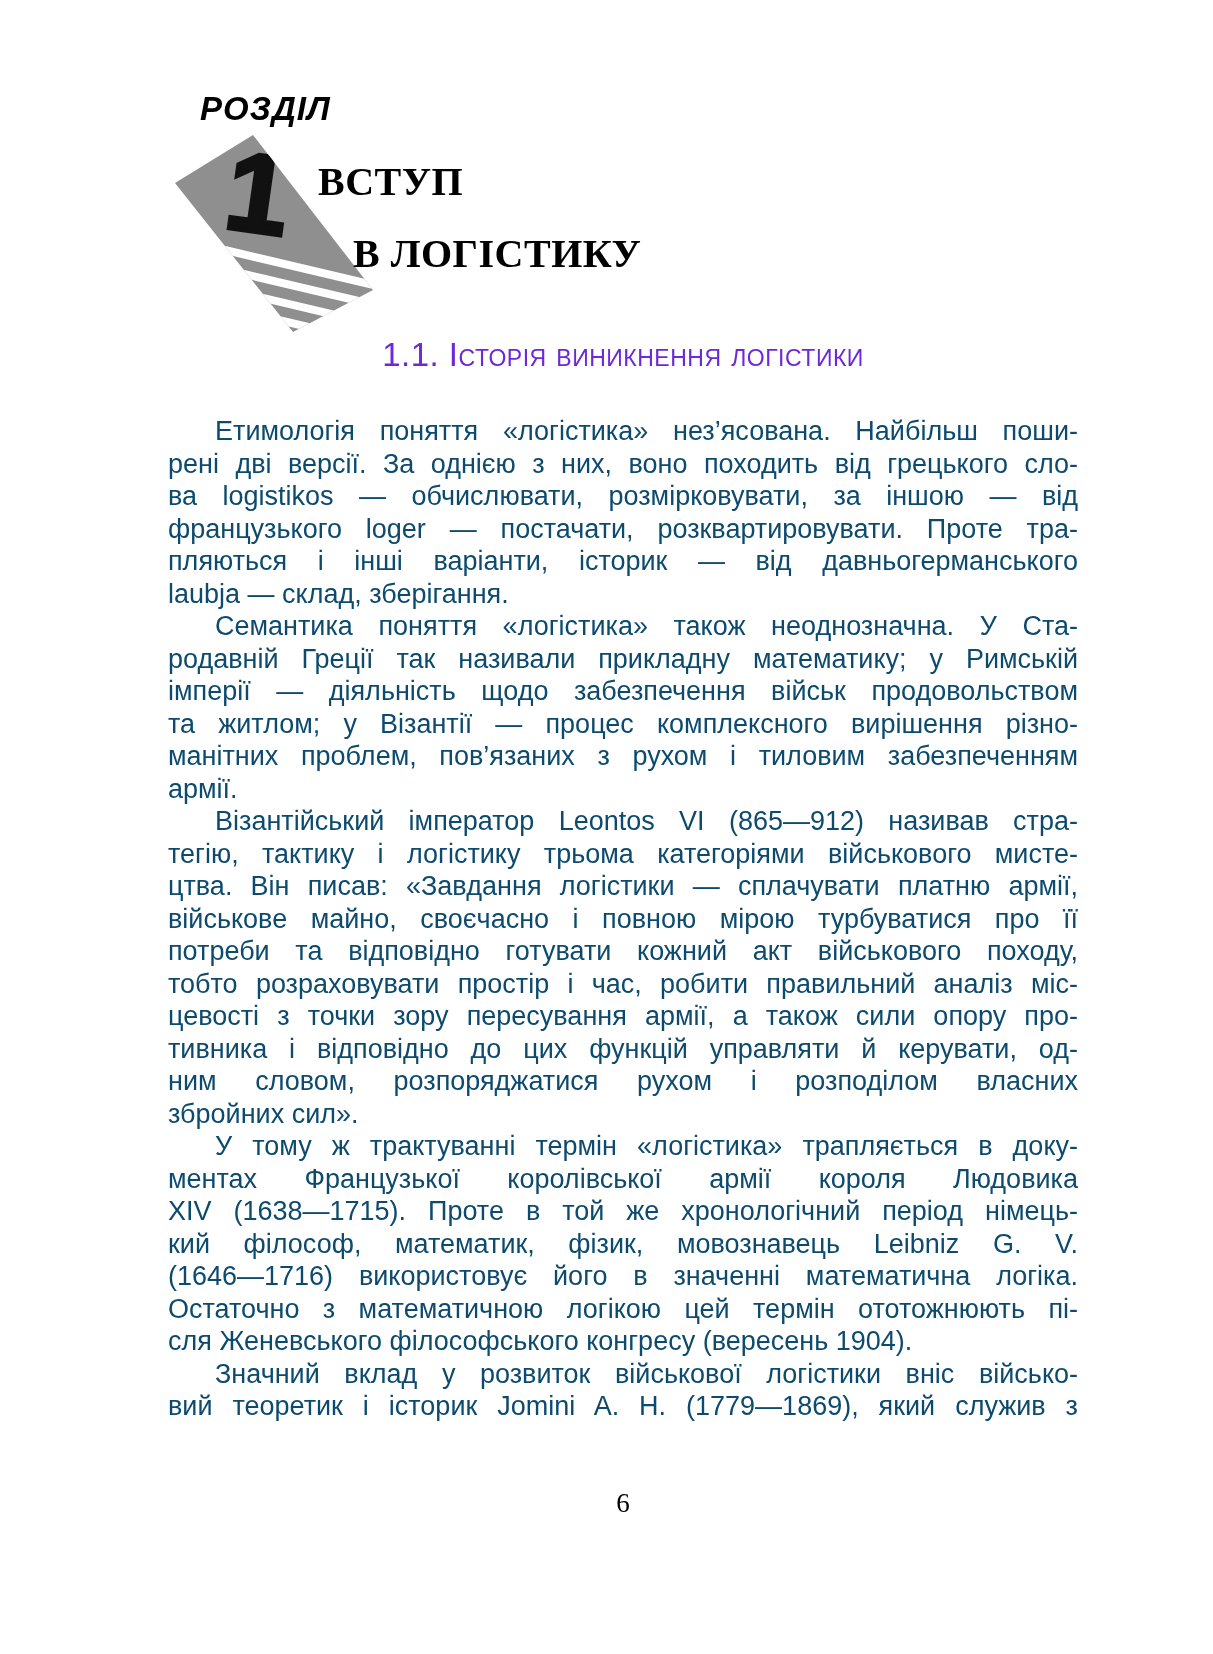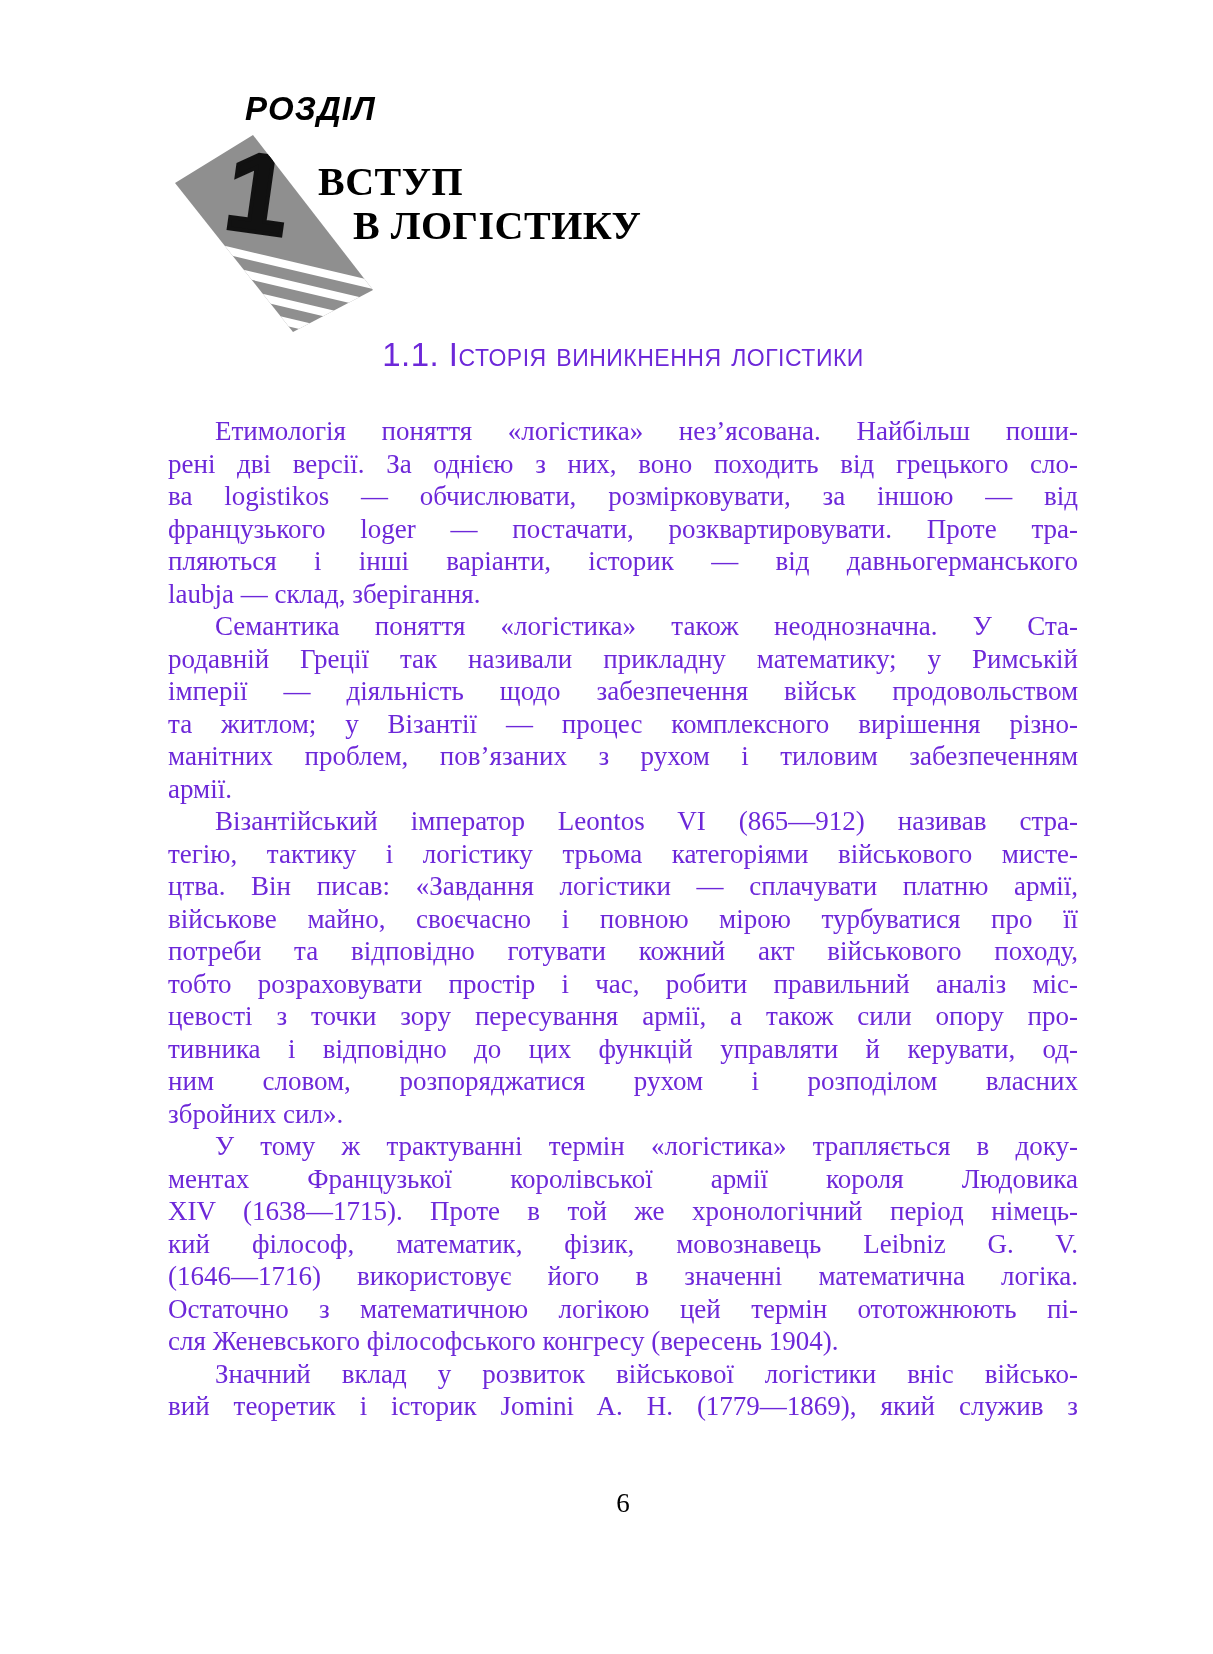--- a/index.html
+++ b/index.html
@@ -8,41 +8,41 @@
     width:1213px;height:1654px;
     background:#ffffff;
     color:#000;
     overflow:hidden;
     font-family:"Liberation Serif", serif;
   }
   .chapter-label{
     position:absolute;left:200px;top:90px;
     font-family:"Liberation Sans", sans-serif;
     font-weight:bold;font-style:italic;
-    font-size:33px;letter-spacing:1px;color:#000;margin-left:45px;
+    font-size:33px;letter-spacing:1px;color:#000;
   }
   .chapter-card{position:absolute;left:162px;top:118px;width:240px;height:230px;}
   .chapter-title{
     position:absolute;left:318px;top:160px;
     font-family:Liberation Serif, serif;
     font-weight:bold;font-size:40px;line-height:44px;
     letter-spacing:0.5px;color:#000;white-space:nowrap;
   }
-  .chapter-title .t2{margin-left:35px;}
+  .chapter-title .t2{margin-left:35px;margin-top:28px;}
   .section-heading{
     position:absolute;left:168px;top:336px;width:910px;
     text-align:center;
     font-family:"Liberation Sans", sans-serif;
     font-size:33px;font-variant:small-caps;letter-spacing:0.5px;color:#6d28d9;
     white-space:nowrap;
   }
   .body-text{
     position:absolute;left:168px;top:415px;width:910px;
-    font-family:Liberation Serif, serif;
-    font-size:27px;line-height:32.5px;color:#6d28d9;
+    font-family:Liberation Sans, sans-serif;
+    font-size:27px;line-height:32.5px;color:#0c4a6e;
   }
   .body-text .line{text-align:justify;text-align-last:justify;}
   .body-text .line.first{text-indent:47px;}
   .body-text .line.endline{text-align-last:left;}
   .page-number{
     position:absolute;left:168px;top:1488px;width:910px;
     text-align:center;font-size:27px;color:#000;
     font-family:"Liberation Serif", serif;
   }
 </style>

